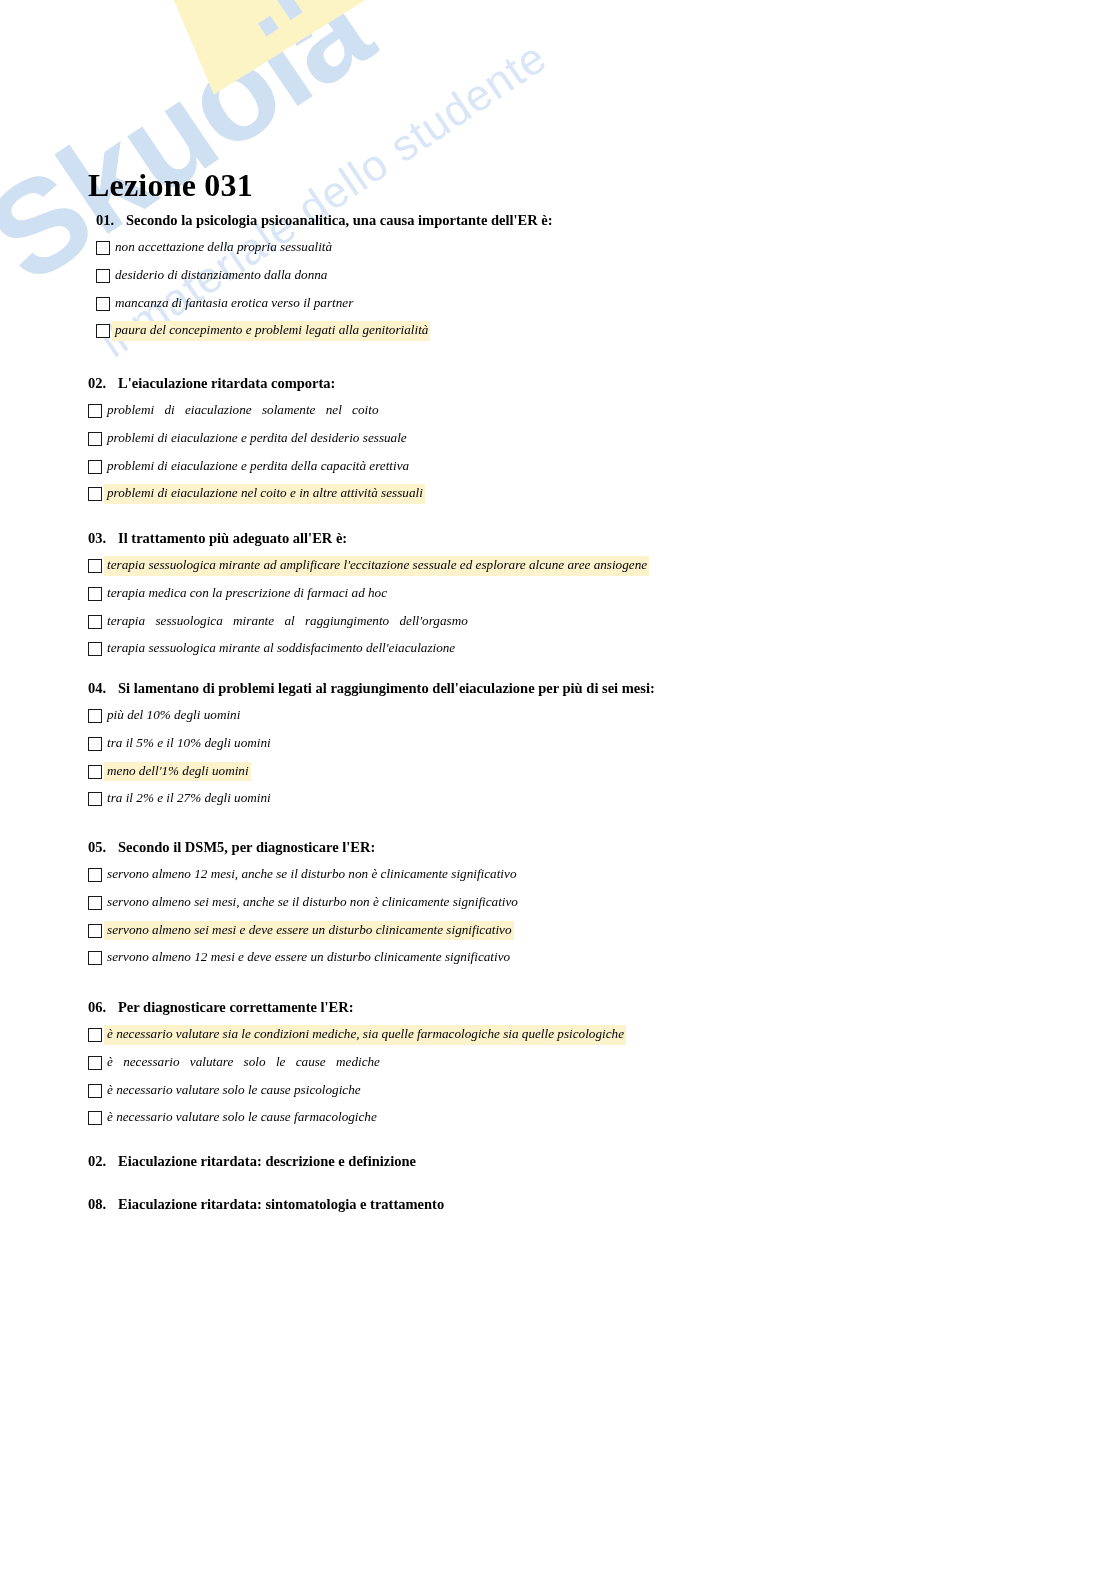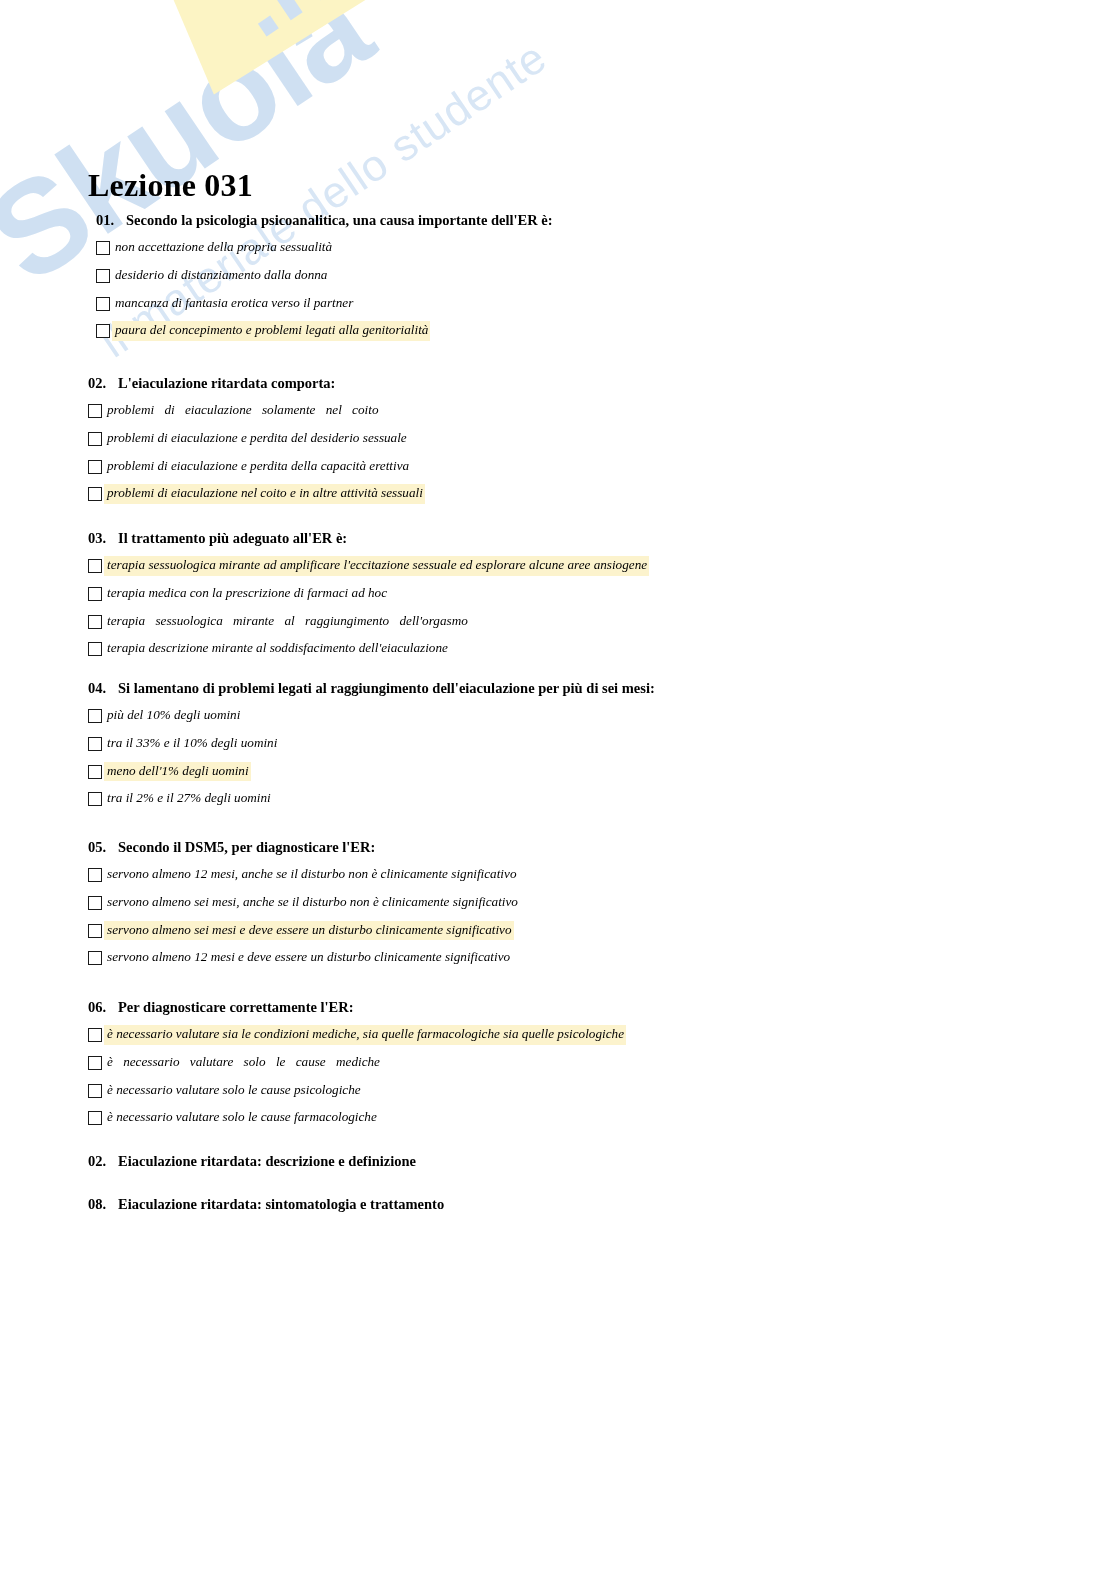--- a/index.html
+++ b/index.html
@@ -214,34 +214,34 @@
             <div class="option-row">
               <span class="checkbox"></span>
               <span class="opt-text">terapia medica con la prescrizione di farmaci ad hoc</span>
             </div>
             <div class="option-row">
               <span class="checkbox"></span>
               <span class="opt-text justified">terapia sessuologica mirante al raggiungimento dell'orgasmo</span>
             </div>
             <div class="option-row">
               <span class="checkbox"></span>
-              <span class="opt-text">terapia descrizione mirante al soddisfacimento dell'eiaculazione</span>
+              <span class="opt-text">terapia sessuologica mirante al soddisfacimento dell'eiaculazione</span>
             </div>
           </div>
         </div>
         <div class="question-block" style="top: 680px;">
           <div class="q-header"><span class="q-num">04.</span><span>Si lamentano di problemi legati al raggiungimento dell'eiaculazione per più di sei mesi:</span></div>
           <div class="options">
             <div class="option-row">
               <span class="checkbox"></span>
               <span class="opt-text">più del 10% degli uomini</span>
             </div>
             <div class="option-row">
               <span class="checkbox"></span>
-              <span class="opt-text">tra il 33% e il 10% degli uomini</span>
+              <span class="opt-text">tra il 5% e il 10% degli uomini</span>
             </div>
             <div class="option-row">
               <span class="checkbox"></span>
               <span class="opt-text hl">meno dell'1% degli uomini</span>
             </div>
             <div class="option-row">
               <span class="checkbox"></span>
               <span class="opt-text">tra il 2% e il 27% degli uomini</span>
             </div>
           </div>

